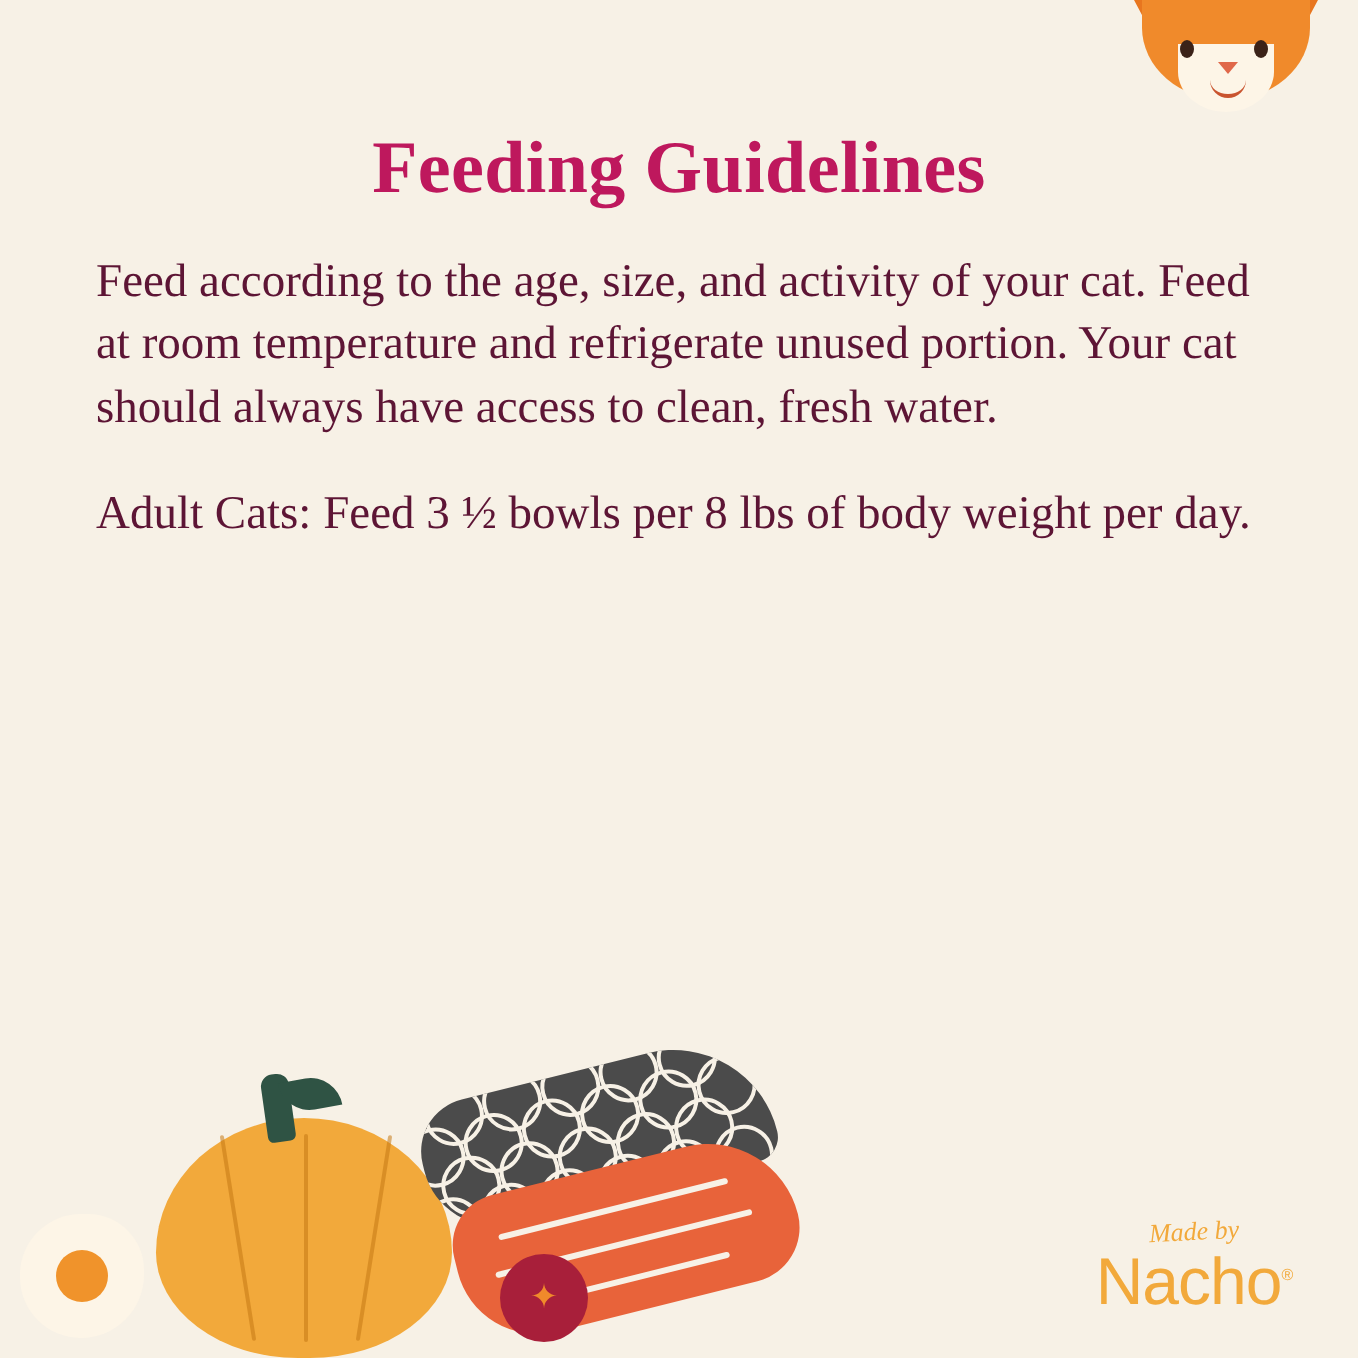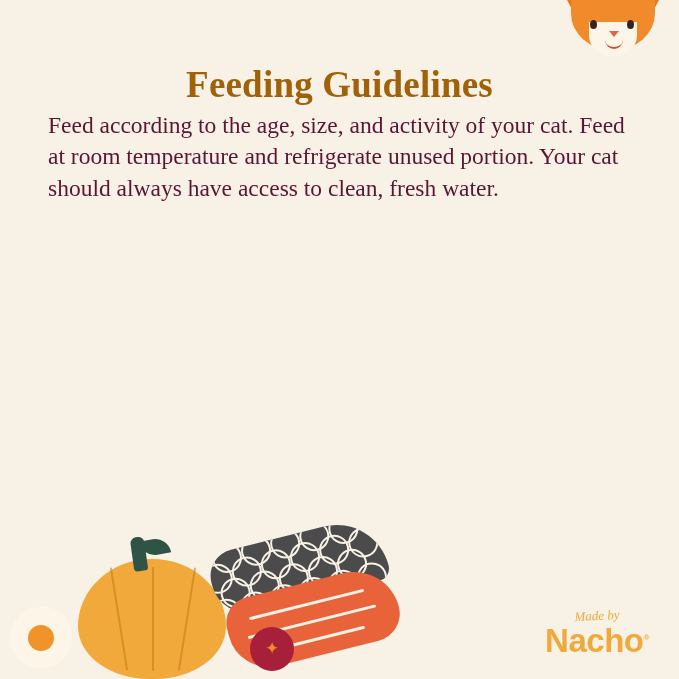--- a/index.html
+++ b/index.html
@@ -99,26 +99,26 @@
   }
 
   
   .title {
     position: absolute;
     top: 38px;
     left: 0;
     right: 0;
     text-align: center;
     font-size: 37px;
-    color: #a16207;
+    color: #be185d;
     letter-spacing: 0.2px;
   }
   .body-block {
     position: absolute;
-    top: 110px;
+    top: 126px;
     left: 48px;
     width: 585px;
     color: #5d1535;
   }
   .para {
     font-size: 23.5px;
     line-height: 1.33;
     margin: 0 0 22px 0;
     color: #5d1535;
   }
@@ -276,21 +276,21 @@
     font-family: "Liberation Serif", serif;
     font-style: italic;
     font-size: 13px;
     line-height: 1;
     margin-bottom: 2px;
     color: #f2a93b;
     transform: rotate(-3deg);
   }
   .logo-name {
     font-family: "Liberation Sans", sans-serif;
-    font-weight: bold;
+    font-weight: normal;
     font-size: 33px;
     line-height: 1;
     letter-spacing: -0.5px;
     color: #f2a93b;
     position: relative;
     display: inline-block;
   }
   .logo-reg {
     font-family: "Liberation Sans", sans-serif;
     font-size: 8px;
@@ -311,20 +311,21 @@
     <div class="cat-eye left"></div>
     <div class="cat-eye right"></div>
     <div class="cat-nose"></div>
     <div class="cat-mouth"></div>
   </div>
 
   <h1 class="title">Feeding Guidelines</h1>
 
   <div class="body-block">
     <p class="para">Feed according to the age, size, and activity of your cat. Feed at room temperature and refrigerate unused portion. Your cat should always have access to clean, fresh water.</p>
+    <p class="para">Adult Cats: Feed 3 ½ bowls per 8 lbs of body weight per day.</p>
   </div>
 
   <div class="produce">
 
     <div class="egg"></div>
     <div class="egg-yolk"></div>
 
     <div class="pumpkin">
       <div class="pumpkin-rib r1"></div>
       <div class="pumpkin-rib r2"></div>

